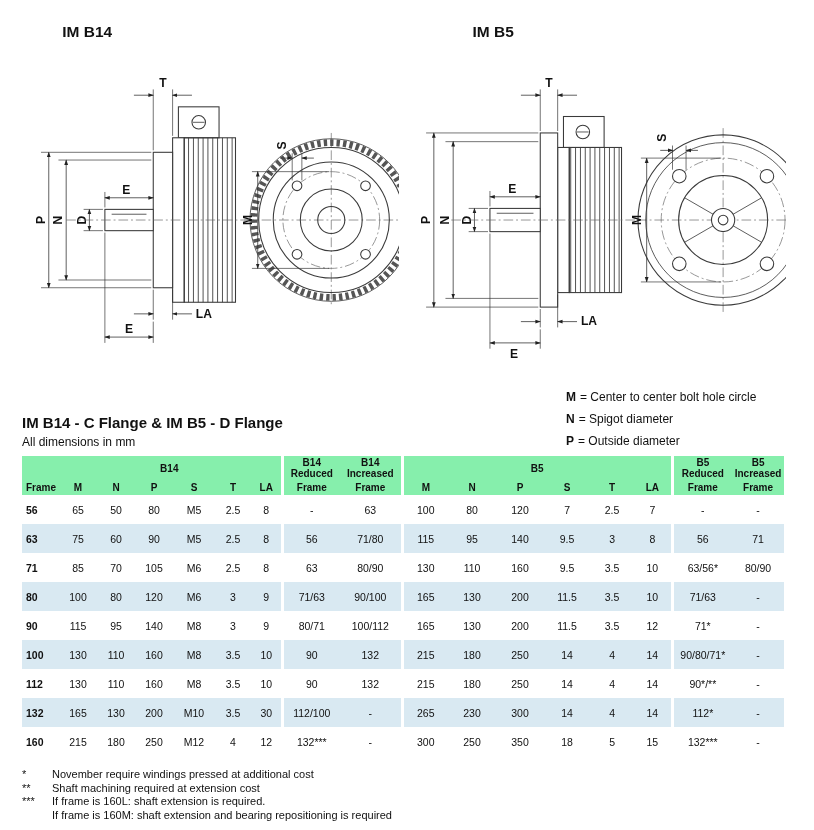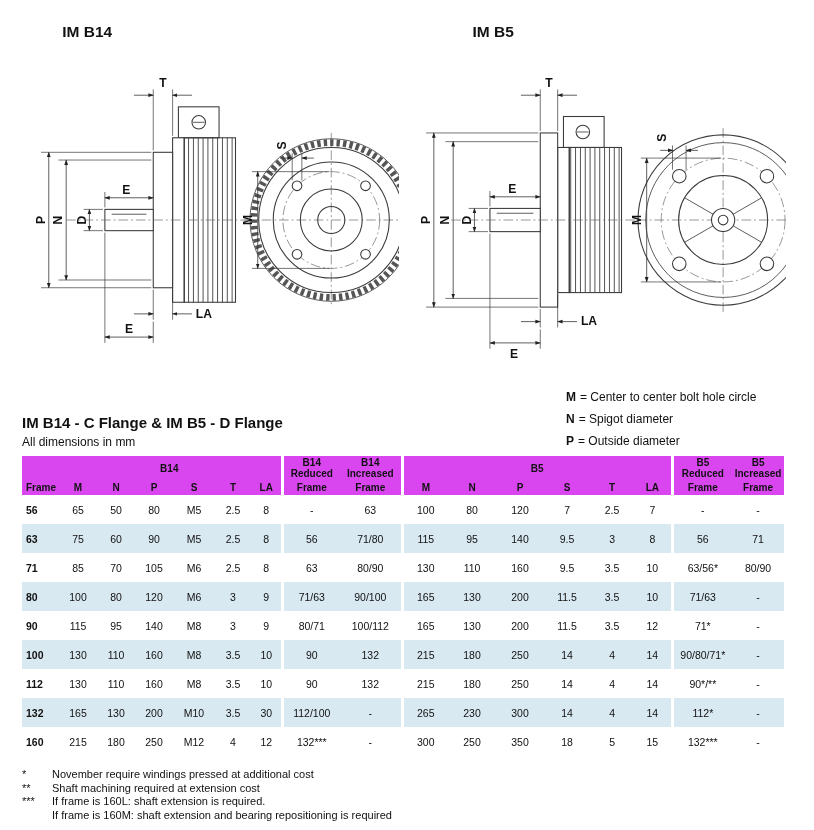--- a/index.html
+++ b/index.html
@@ -31,21 +31,21 @@
   .legend-item { height:22px; line-height:22px; white-space:nowrap; }
   .legend-key { font-weight:700; }
   .legend-desc { margin-left:4px; }
   .titles { position:absolute; left:22px; top:28px; }
   .table-title { font-weight:700; font-size:15px; }
   .table-subtitle { font-size:12px; margin-top:4px; }
 
   
   table.dim-table { border-collapse:collapse; table-layout:fixed; width:762px; margin:4px 0 0 22px; }
   .dim-table th, .dim-table td { padding:0 2px; text-align:center; vertical-align:middle; font-size:10.5px; }
-  .dim-table thead th { background:#d946ef; font-weight:700; font-size:10px; }
+  .dim-table thead th { background:#86efac; font-weight:700; font-size:10px; }
   .dim-table tr.h1 th { height:24px; vertical-align:middle; }
   .dim-table tr.h2 th { height:15px; vertical-align:middle; }
   .dim-table th .l { display:block; line-height:11px; }
   .dim-table tbody td { height:29px; }
   .dim-table tbody tr.alt td { background:#d9e9f2; }
   .frame-col { text-align:left !important; font-weight:700; padding-left:4px !important; }
   .gap-left { border-left:3px solid #fff; }
 
   
   .footnotes { margin:12px 0 0 22px; font-size:11px; line-height:13.5px; }

